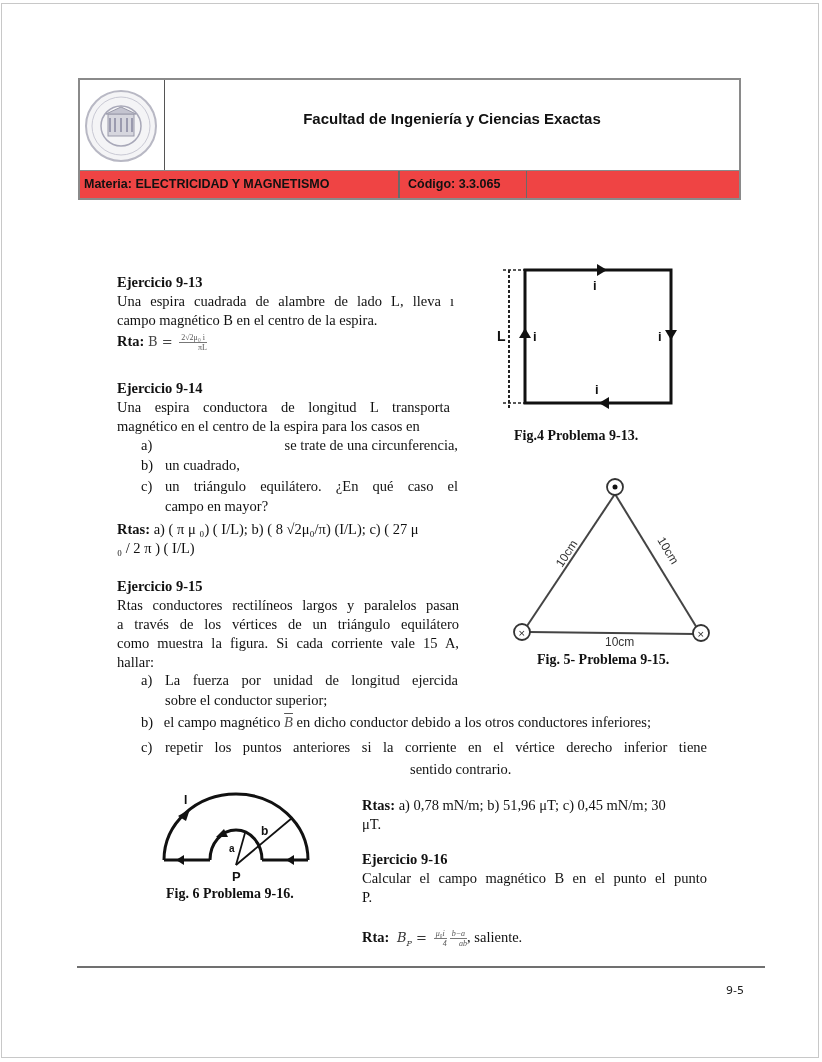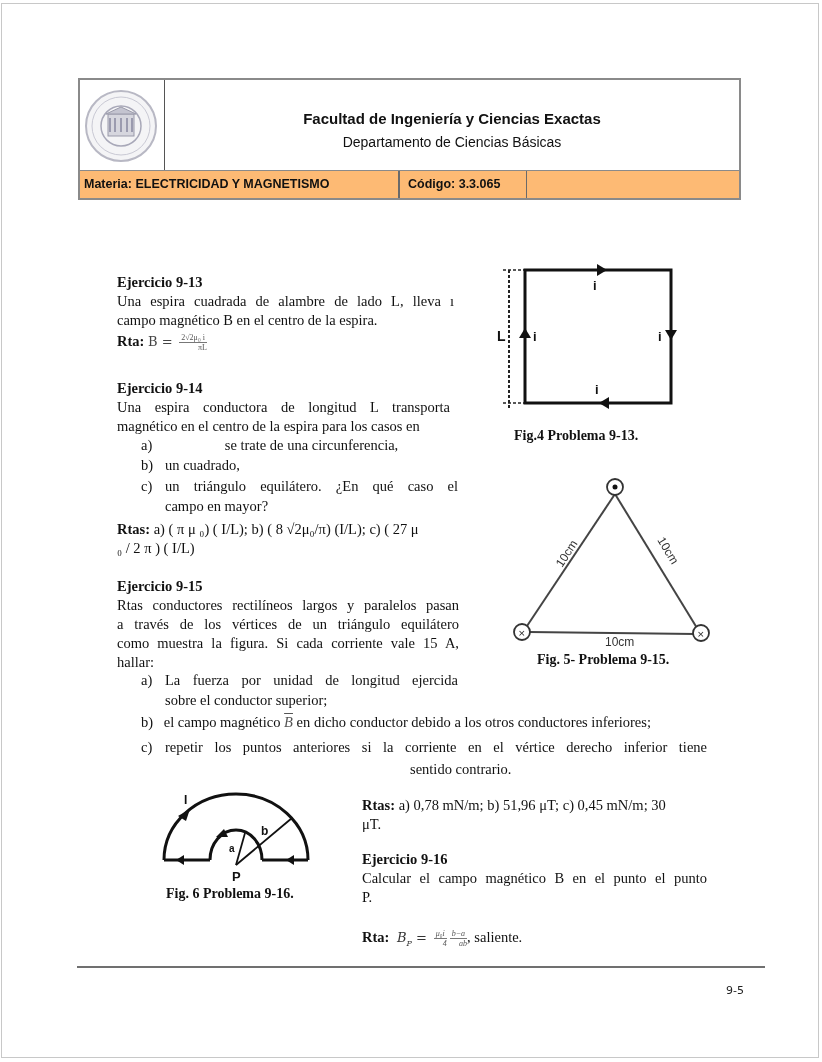--- a/index.html
+++ b/index.html
@@ -7,21 +7,21 @@
   .page { position: absolute; left: 1px; top: 3px; width: 818px; height: 1055px; border: 1px solid #c8c8c8; box-sizing: border-box; background: #fff; }
   .abs { position: absolute; }
 
   
   .hdr { position: absolute; left: 78px; top: 78px; width: 663px; height: 122px; border: 2px solid #8a8a8a; box-sizing: border-box; font-family: "Liberation Sans", sans-serif; }
   .hdr-top { position: absolute; left: 0; top: 0; right: 0; height: 90px; border-bottom: 2px solid #8a8a8a; }
   .logo-cell { position: absolute; left: 0; top: 0; width: 84px; height: 90px; border-right: 1px solid #555; }
   .title-cell { position: absolute; left: 85px; top: 0; right: 0; height: 112px; text-align: center; }
   .title { position: absolute; left: 0; right: 0; top: 30px; font-size: 15px; font-weight: bold; color: #111; }
   .subtitle { position: absolute; left: 0; right: 0; top: 54px; font-size: 14px; color: #111; }
-  .hdr-bot { position: absolute; left: 0; top: 91px; right: 0; bottom: 0; background: #fdba74; font-size: 12.5px; font-weight: bold; }
+  .hdr-bot { position: absolute; left: 0; top: 91px; right: 0; bottom: 0; background: #ef4444; font-size: 12.5px; font-weight: bold; }
   .bcell { position: absolute; top: 0; bottom: 0; line-height: 27px; padding-left: 4px; box-sizing: border-box; }
   .c1 { left: 0; width: 320px; border-right: 2px solid #6a6a6a; }
   .c2 { left: 320px; width: 127px; border-right: 1px solid #6a6a6a; padding-left: 8px; }
   .c3 { left: 447px; right: 0; }
 
   .t { font-size: 14.5px; line-height: 19px; }
   .b { font-weight: bold; }
   .just { text-align: justify; text-align-last: justify; }
   .cap { font-weight: bold; font-size: 14px; position: absolute; }
   .item { position: absolute; }
@@ -48,21 +48,20 @@
         <circle cx="41" cy="46" r="35" fill="#f4f4f6" stroke="#b8b8c4" stroke-width="2"></circle>
         <circle cx="41" cy="46" r="29" fill="none" stroke="#c9c9d4" stroke-width="1"></circle>
         <circle cx="41" cy="46" r="20" fill="none" stroke="#a8a8b8" stroke-width="1.5"></circle>
         <rect x="28" y="34" width="26" height="22" fill="#d6d6de" stroke="#9a9aaa" stroke-width="1"></rect>
         <path d="M30 38 v14 M35 38 v14 M41 38 v14 M47 38 v14 M52 38 v14" stroke="#8888a0" stroke-width="1.5"></path>
         <path d="M26 34 L41 27 L56 34 Z" fill="#c4c4d0" stroke="#9a9aaa" stroke-width="1"></path>
       </svg>
     </div>
     <div class="title-cell">
       <div class="title">Facultad de Ingeniería y Ciencias Exactas</div>
-      <div class="subtitle">Departamento de Ciencias Básicas</div>
     </div>
   </div>
   <div class="hdr-bot">
     <div class="bcell c1">Materia: ELECTRICIDAD Y MAGNETISMO</div>
     <div class="bcell c2">Código: 3.3.065</div>
     <div class="bcell c3"></div>
   </div>
 </div>
 
 <div class="abs t b" style="left:117px; top:273px;">Ejercicio 9-13</div>
@@ -93,21 +92,21 @@
   <text x="100" y="136" font-family="Liberation Sans, sans-serif" font-weight="bold" font-size="13" fill="#111">i</text>
 </svg>
 <div class="cap" style="left:514px; top:428px;">Fig.4 Problema 9-13.</div>
 
 <div class="abs t b" style="left:117px; top:379px;">Ejercicio 9-14</div>
 <div class="abs t just" style="left:117px; top:398px; width:333px;">Una espira conductora de longitud L transporta</div>
 <div class="abs t" style="left:117px; top:417px; white-space:nowrap;">magnético en el centro de la espira para los casos en</div>
 
 <div class="item t" style="left:141px; top:436px; width:317px; height:19px;">
   <span class="lbl">a)</span>
-  <span class="txt" style="text-align:center;">se trate de una circunferencia,</span>
+  <span class="txt" style="text-align:right;">se trate de una circunferencia,</span>
 </div>
 <div class="item t" style="left:141px; top:456px; width:317px; height:19px;">
   <span class="lbl">b)</span>
   <span class="txt" style="text-align:left;">un cuadrado,</span>
 </div>
 <div class="item t" style="left:141px; top:477px; width:317px; height:19px;">
   <span class="lbl">c)</span>
   <span class="txt just">un triángulo equilátero. ¿En qué caso el</span>
 </div>
 <div class="abs t" style="left:165px; top:497px;">campo en mayor?</div>

